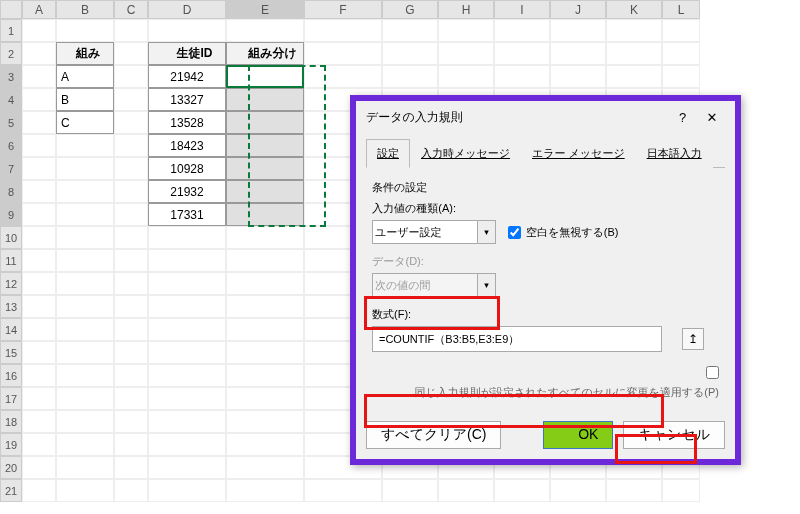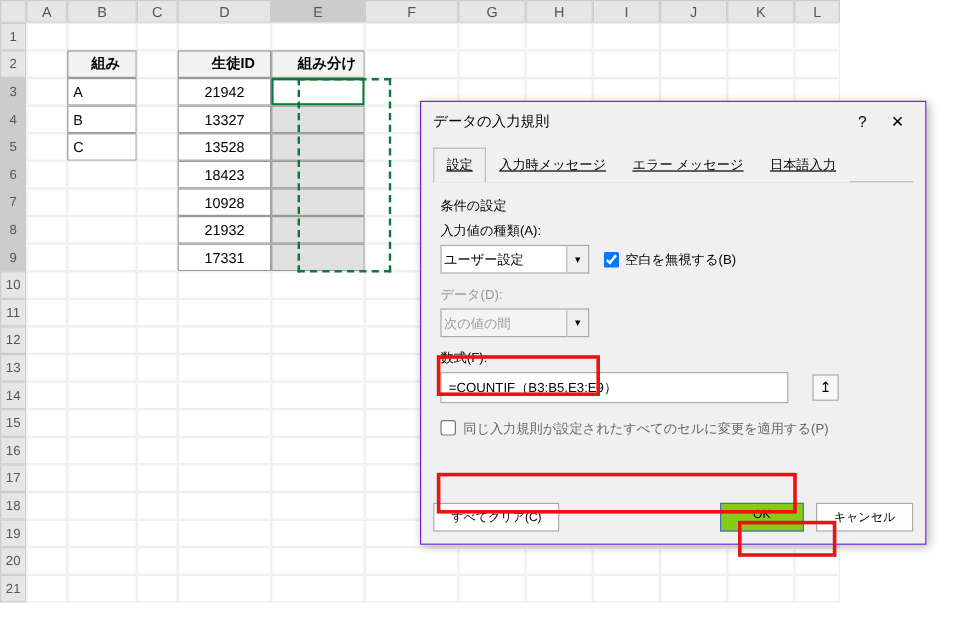--- a/index.html
+++ b/index.html
@@ -24,39 +24,39 @@
 .tbl { border:1px solid #999 !important; }
 .thdr { background:#f2f2f2; font-weight:bold;padding-left:19px; }
 .center { justify-content:center; }
 
 
 .cell.selrange { background:#e0e0e0; }
 .selbox { position:absolute; border:2px dashed #0a7a3b; pointer-events:none; }
 .activecell { border:2px solid #0a7a3b !important; background:#fff !important; }
 
 
-.dialog { position:absolute; top:84px; left:350px; width:422px; height:370px; background:#f0f0f0; border:1px solid #6d28d9; box-shadow:2px 2px 8px rgba(0,0,0,.3); }
+.dialog { position:absolute; top:95px; left:350px; width:391px; height:370px; background:#f0f0f0; border:6px solid #6d28d9; box-shadow:2px 2px 8px rgba(0,0,0,.3); }
 .dlg-title { display:flex; justify-content:space-between; align-items:center; padding:8px 10px; font-size:12px; }
 .dlg-title .btns span { display:inline-block; width:26px; text-align:center; cursor:pointer; font-size:13px; }
 .tabs { display:flex; border-bottom:1px solid #bbb; margin:4px 10px 0; }
 .tab { padding:6px 10px; border:1px solid transparent; border-bottom:none; font-size:11px; cursor:pointer; position:relative; top:1px; background:#f0f0f0;text-decoration:underline; }
 .tab.active { background:#f0f0f0; border-color:#bbb; border-bottom:1px solid #f0f0f0; }
 .body { padding:10px 16px; font-size:11px; }
 .body p.sec { margin:2px 0 6px; }
 .row-ctrl { display:flex; align-items:center; gap:12px; margin:4px 0 10px; }
 .combo { display:flex; align-items:center; height:24px; }
 .combo input { width:106px; height:24px; border:1px solid #aaa; padding:0 2px; font-size:11px; background:#fff; }
 .combo .arrow { width:18px; height:24px; border:1px solid #aaa; border-left:none; background:#eee; display:flex; align-items:center; justify-content:center; font-size:9px; }
 .combo.dis input { background:#f4f4f4; color:#999; }
 .txt { width:290px; height:26px; border:1px solid #aaa; padding:0 6px; font-size:11px; }
-.ckline { display:flex; align-items:flex-start; gap:6px; margin:14px 0; color:#666; }
+.ckline { display:flex; align-items:flex-end; gap:6px; margin:14px 0; color:#666;flex-direction:column; }
 .ckline input { width:13px; height:13px; }
 .iconbtn { width:22px; height:22px; border:1px solid #aaa; background:#f8f8f8; display:flex; align-items:center; justify-content:center; margin-left:8px; font-size:12px; }
 .footer { position:absolute; bottom:10px; left:10px; right:10px; display:flex; justify-content:space-between; align-items:center; }
-.btn { padding:4px 14px; border:1px solid #aaa; background:#fdfdfd; font-size:10px; cursor:pointer; min-width:70px; text-align:center; }
+.btn { padding:4px 14px; border:1px solid #aaa; background:#fdfdfd; font-size:14px; cursor:pointer; min-width:70px; text-align:right; }
 .btn.ok { border:1px solid #3a76c4; background:#84cc16; }
 .footer .right { display:flex; gap:10px; }
 
 
 .callout { position:absolute; border:3px solid #e81313; pointer-events:none; }
 </style>
 </head>
 <body>
 
 <div class="sheet">

